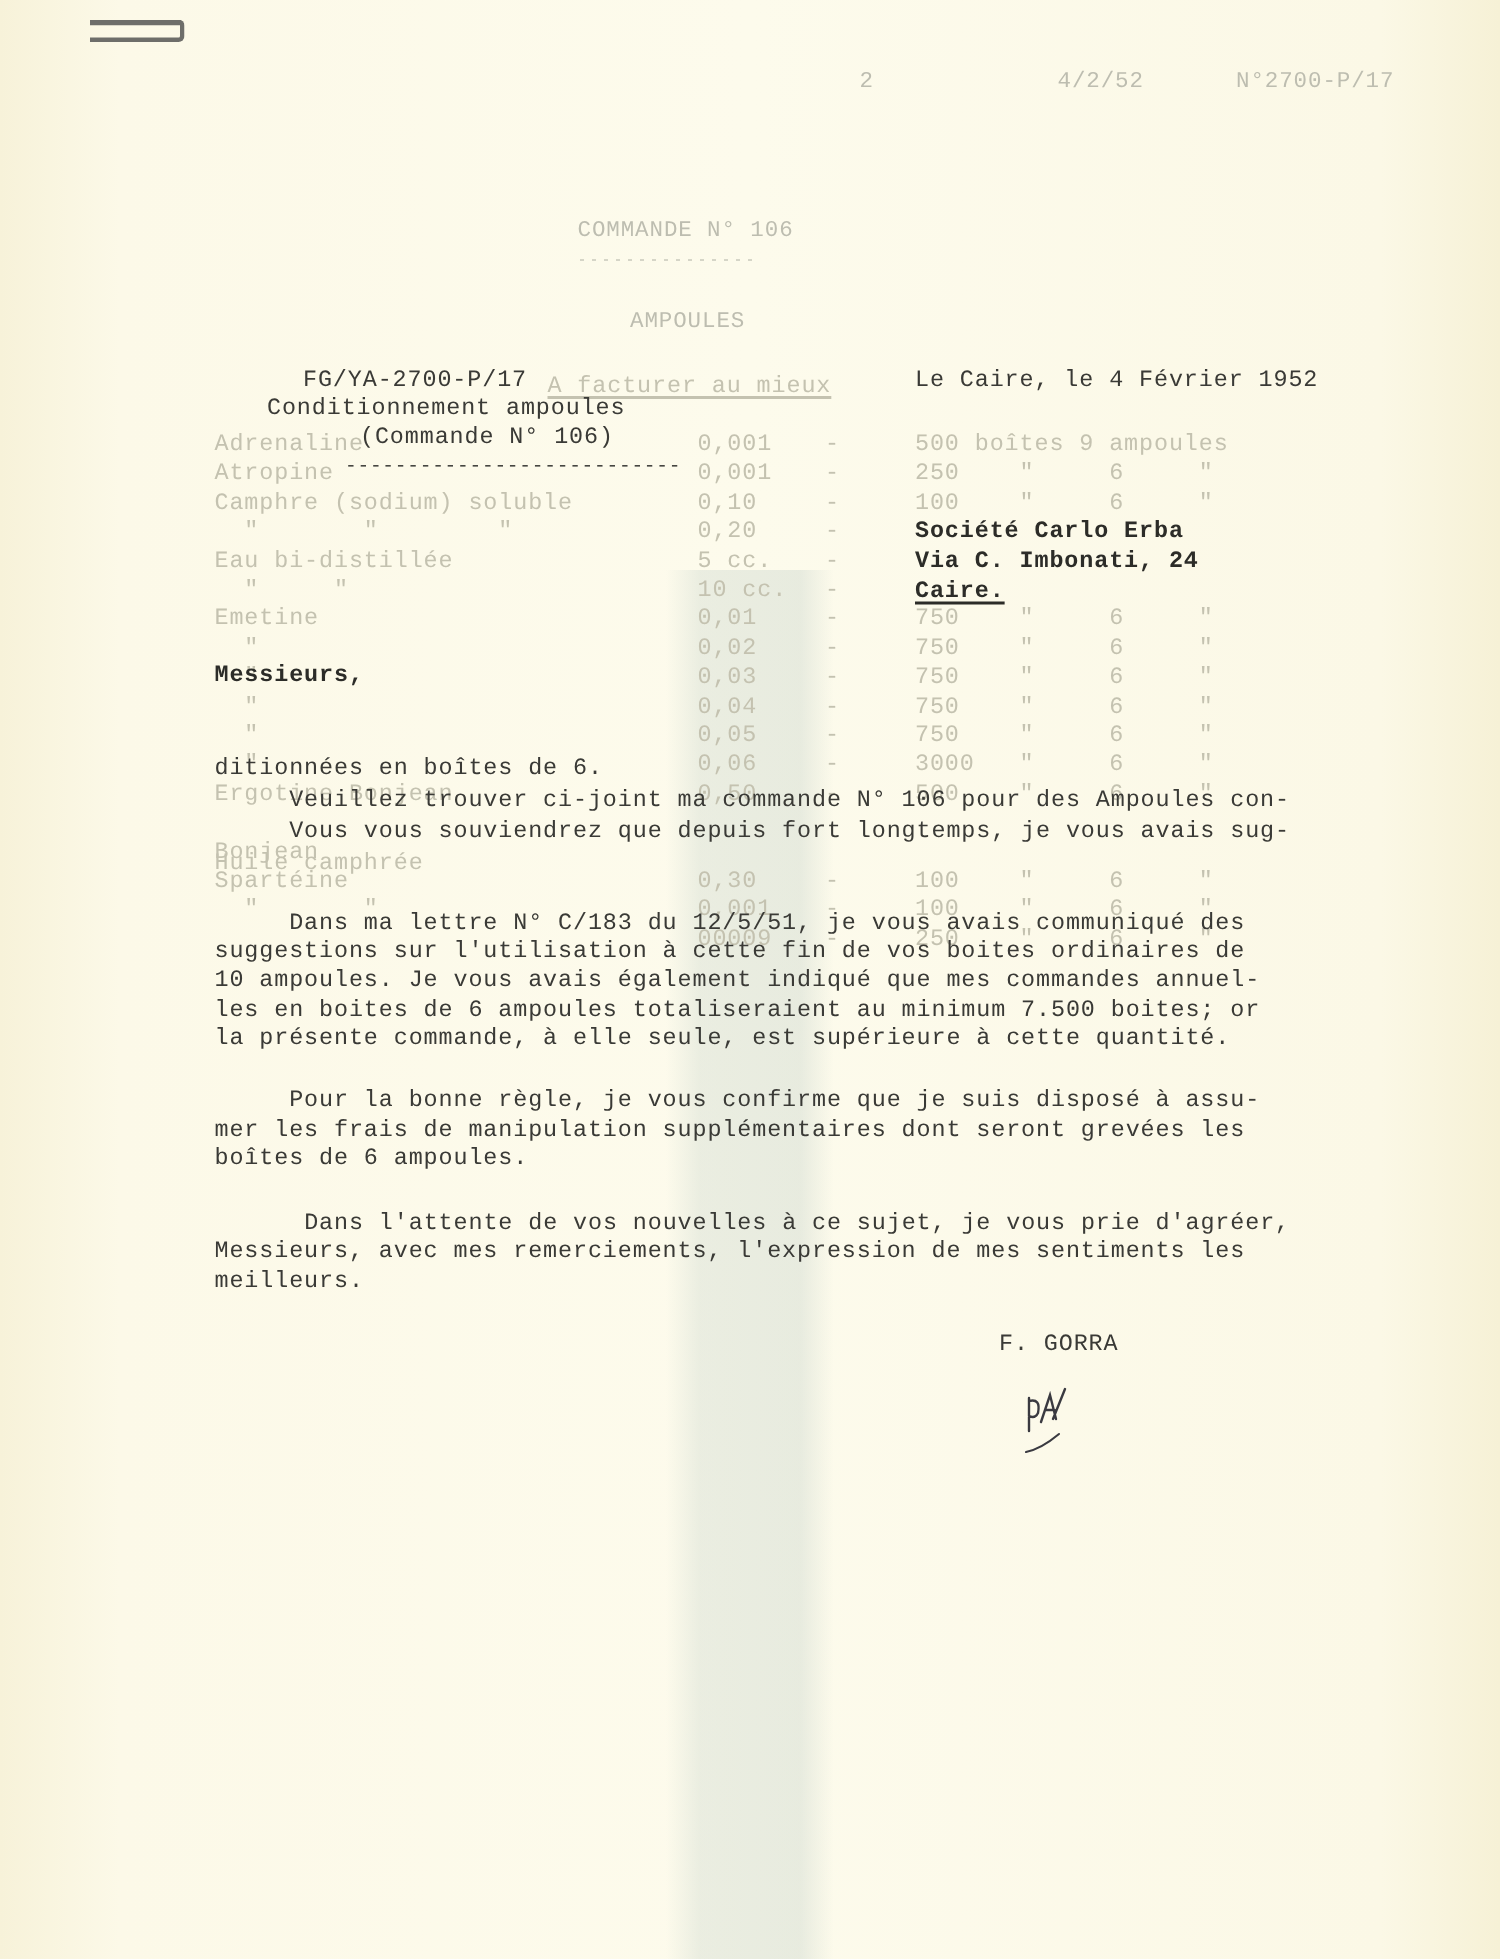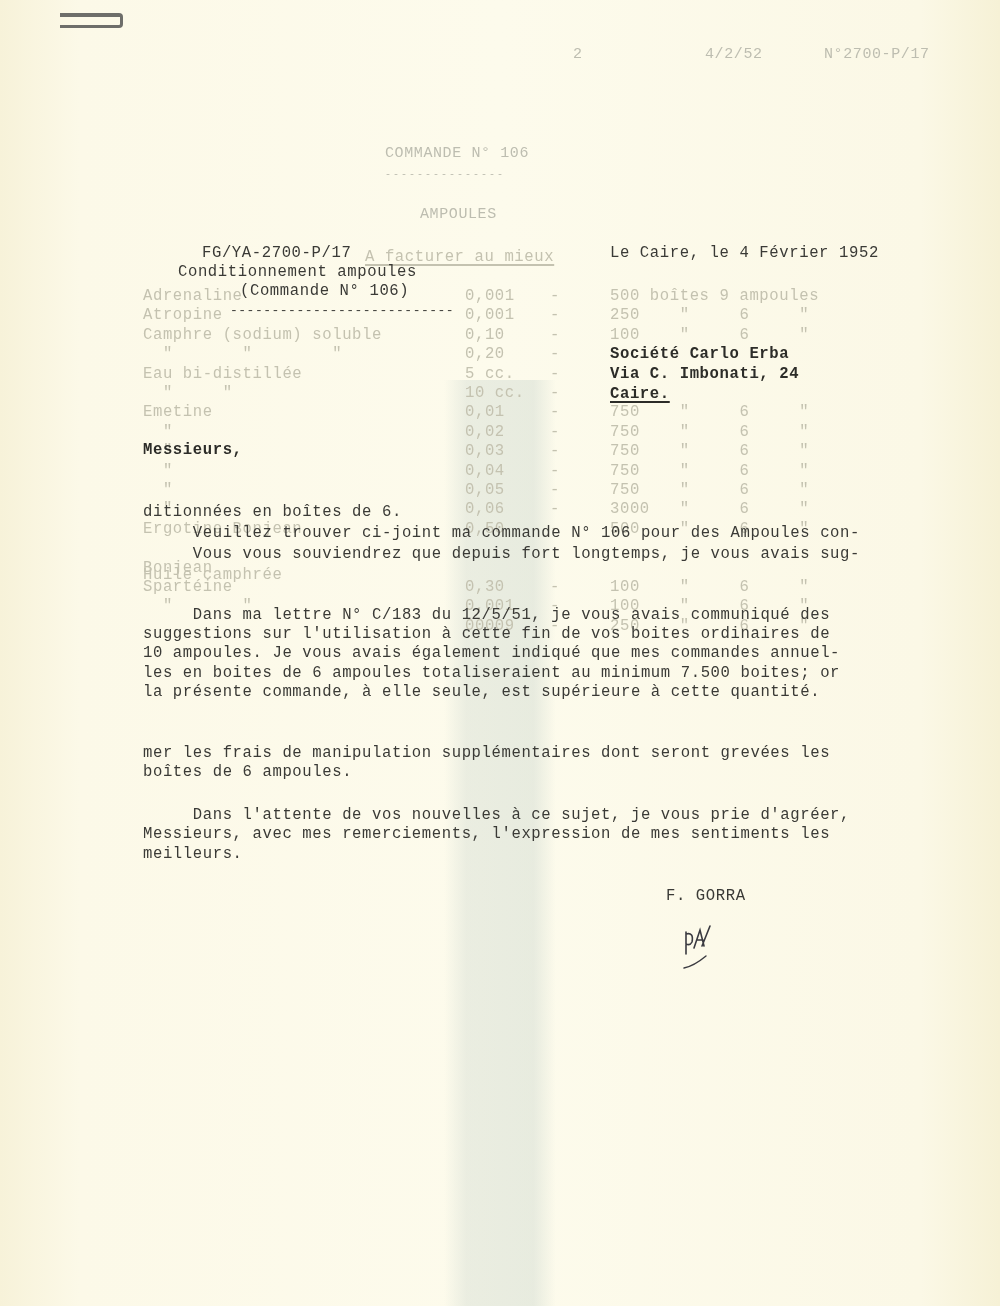--- a/index.html
+++ b/index.html
@@ -140,24 +140,25 @@
   <div class="line" style="left:143px; top:503px;">ditionnées en boîtes de 6.</div>
 
   <div class="line" style="left:143px; top:545px;">     Vous vous souviendrez que depuis fort longtemps, je vous avais sug-</div>
 
   <div class="line" style="left:143px; top:606px;">     Dans ma lettre N° C/183 du 12/5/51, je vous avais communiqué des</div>
   <div class="line" style="left:143px; top:625px;">suggestions sur l'utilisation à cette fin de vos boites ordinaires de</div>
   <div class="line" style="left:143px; top:644px;">10 ampoules. Je vous avais également indiqué que mes commandes annuel-</div>
   <div class="line" style="left:143px; top:664px;">les en boites de 6 ampoules totaliseraient au minimum 7.500 boites; or</div>
   <div class="line" style="left:143px; top:683px;">la présente commande, à elle seule, est supérieure à cette quantité.</div>
 
+  <div class="line" style="left:143px; top:724px;">     Pour la bonne règle, je vous confirme que je suis disposé à assu-</div>
   <div class="line" style="left:143px; top:744px;">mer les frais de manipulation supplémentaires dont seront grevées les</div>
   <div class="line" style="left:143px; top:763px;">boîtes de 6 ampoules.</div>
 
-  <div class="line" style="left:143px; top:806px;font-family:Liberation Mono, monospace;">     Dans l'attente de vos nouvelles à ce sujet, je vous prie d'agréer,</div>
+  <div class="line" style="left:153px; top:806px;font-family:Liberation Mono, monospace;">     Dans l'attente de vos nouvelles à ce sujet, je vous prie d'agréer,</div>
   <div class="line" style="left:143px; top:825px;">Messieurs, avec mes remerciements, l'expression de mes sentiments les</div>
   <div class="line" style="left:143px; top:845px;">meilleurs.</div>
 
   <div class="line" style="left:666px; top:887px;">F. GORRA</div>
   <svg class="signature" viewBox="0 0 40 50">
     <path d="M6 10 L6 32 M6 12 Q14 10 12 20 Q10 24 6 22 M14 26 L20 8 L24 24 M17 18 L23 18 M22 24 L30 4" stroke="#3a3a40" stroke-width="1.6" fill="none" stroke-linecap="round"></path>
     <path d="M4 46 Q14 44 26 34" stroke="#3a3a40" stroke-width="1.4" fill="none" stroke-linecap="round"></path>
   </svg>
 </div>
 

